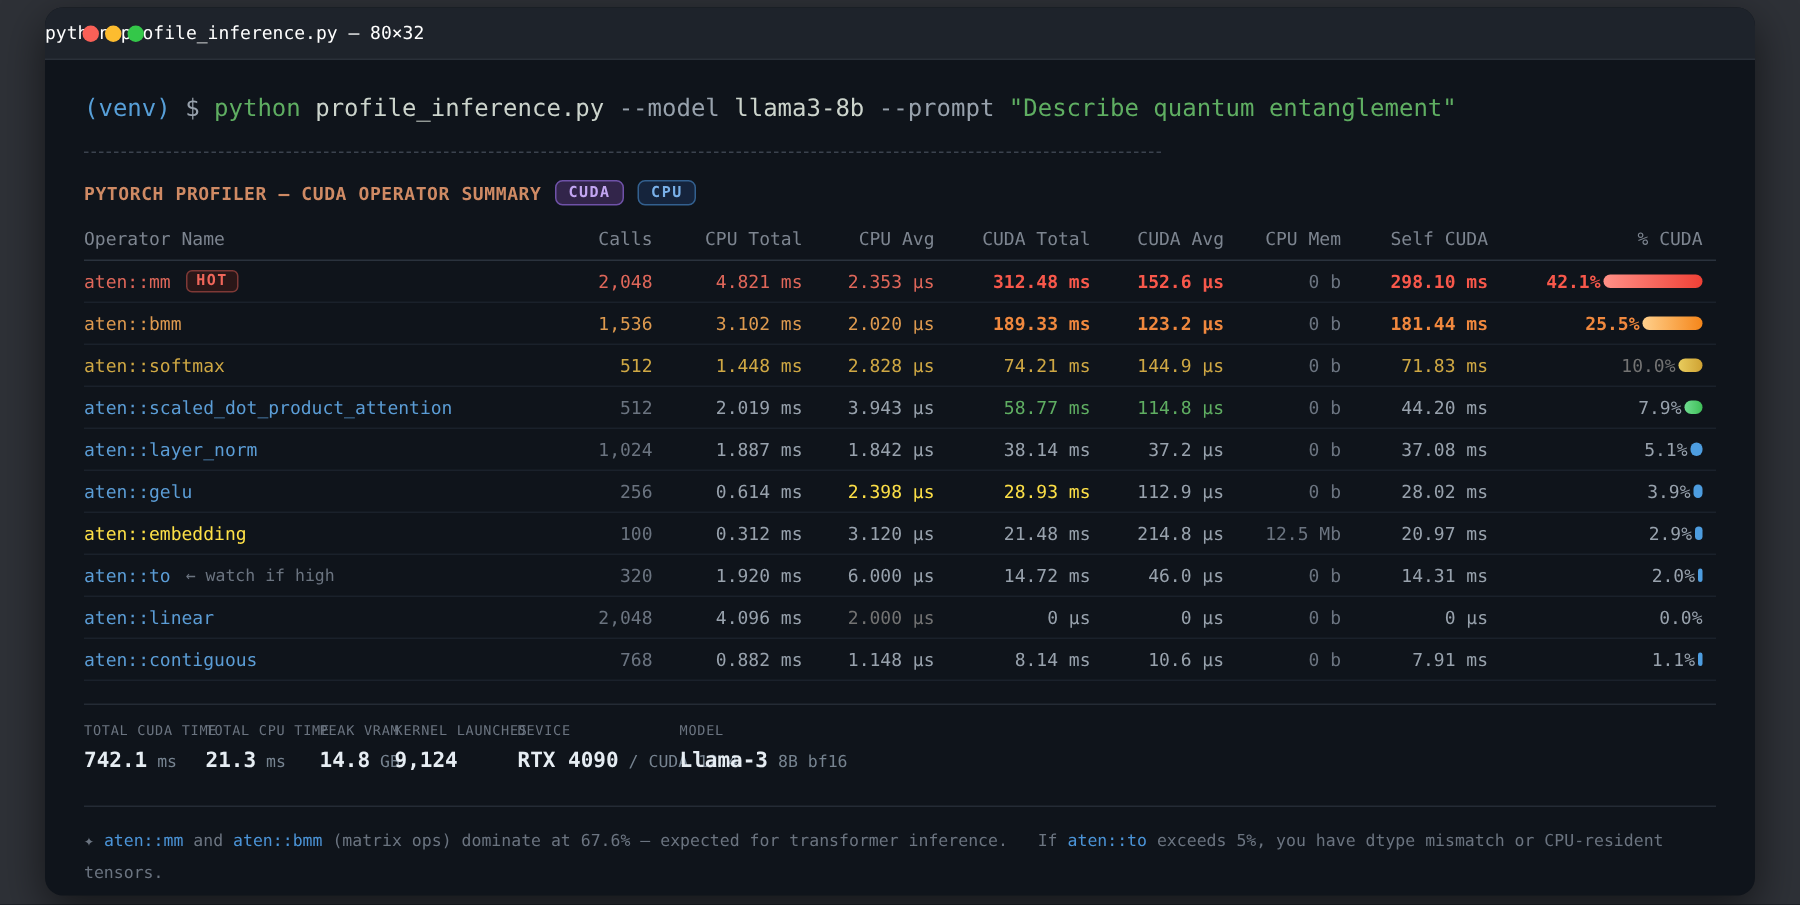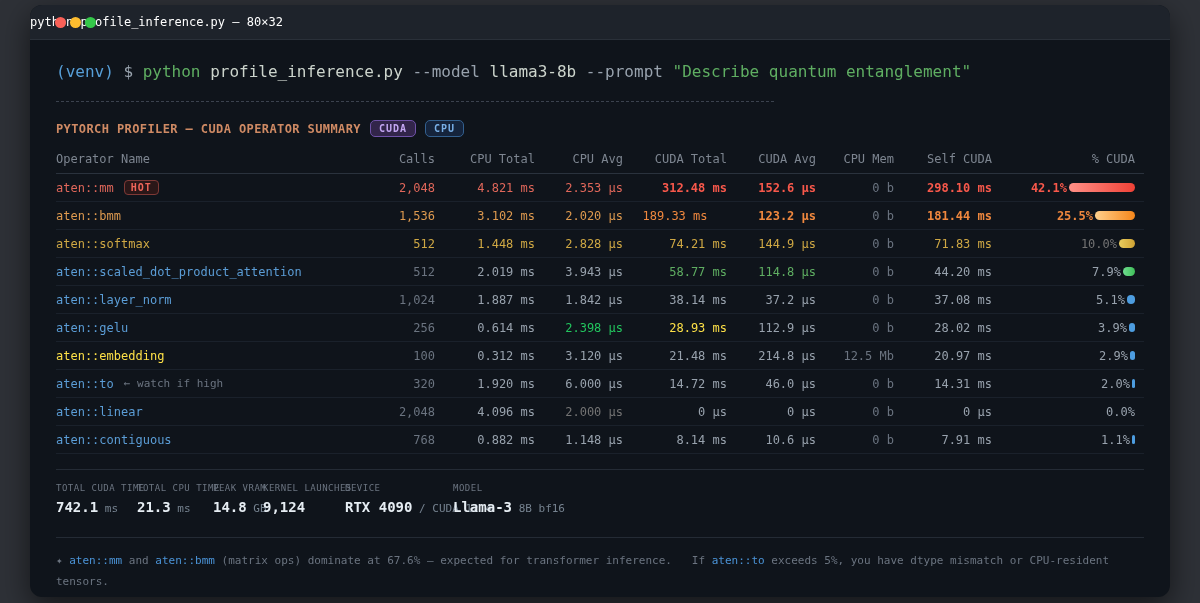--- a/index.html
+++ b/index.html
@@ -106,21 +106,21 @@
           <div class="cell" style="color: rgb(248, 88, 75); font-weight: bold;">152.6 µs</div>
           <div class="cell" style="color: rgb(107, 116, 128);">0 b</div>
           <div class="cell" style="color: rgb(248, 88, 75); font-weight: bold;">298.10 ms</div>
           <div class="cell pct"><span style="color: rgb(248, 88, 75); font-weight: bold;">42.1%</span><span class="bar" style="width: 66px; background: linear-gradient(90deg, rgb(255, 144, 135), rgb(239, 65, 54));"></span></div>
         </div>
         <div class="trow">
           <div class="cell name"><span style="color: rgb(222, 154, 79);">aten::bmm</span></div>
           <div class="cell" style="color: rgb(222, 154, 79);">1,536</div>
           <div class="cell" style="color: rgb(222, 154, 79);">3.102 ms</div>
           <div class="cell" style="color: rgb(222, 154, 79);">2.020 µs</div>
-          <div class="cell" style="color: rgb(240, 136, 62); font-weight: normal; text-align: center;">189.33 ms</div>
+          <div class="cell" style="color: rgb(240, 136, 62); font-weight: bold;">189.33 ms</div>
           <div class="cell" style="color: rgb(240, 136, 62); font-weight: bold;">123.2 µs</div>
           <div class="cell" style="color: rgb(107, 116, 128);">0 b</div>
           <div class="cell" style="color: rgb(240, 136, 62); font-weight: bold;">181.44 ms</div>
           <div class="cell pct"><span style="color: rgb(240, 136, 62); font-weight: bold;">25.5%</span><span class="bar" style="width: 40px; background: linear-gradient(90deg, rgb(255, 208, 140), rgb(245, 134, 26));"></span></div>
         </div>
         <div class="trow">
           <div class="cell name"><span style="color: rgb(207, 168, 68);">aten::softmax</span></div>
           <div class="cell" style="color: rgb(207, 168, 68);">512</div>
           <div class="cell" style="color: rgb(207, 168, 68);">1.448 ms</div>
           <div class="cell" style="color: rgb(207, 168, 68);">2.828 µs</div>
@@ -149,21 +149,21 @@
           <div class="cell" style="color: rgb(152, 162, 173);">38.14 ms</div>
           <div class="cell" style="color: rgb(152, 162, 173);">37.2 µs</div>
           <div class="cell" style="color: rgb(107, 116, 128);">0 b</div>
           <div class="cell" style="color: rgb(152, 162, 173);">37.08 ms</div>
           <div class="cell pct"><span style="color: rgb(152, 162, 173);">5.1%</span><span class="bar" style="width: 8px; background: linear-gradient(90deg, rgb(77, 157, 224), rgb(77, 157, 224));"></span></div>
         </div>
         <div class="trow">
           <div class="cell name"><span style="color: rgb(91, 157, 214);">aten::gelu</span></div>
           <div class="cell" style="color: rgb(107, 116, 128);">256</div>
           <div class="cell" style="color: rgb(152, 162, 173);">0.614 ms</div>
-          <div class="cell" style="color: #22c55e;">2.398 µs</div>
+          <div class="cell" style="color: #fde047;">2.398 µs</div>
           <div class="cell" style="color: #fde047;">28.93 ms</div>
           <div class="cell" style="color: rgb(152, 162, 173);">112.9 µs</div>
           <div class="cell" style="color: rgb(107, 116, 128);">0 b</div>
           <div class="cell" style="color: rgb(152, 162, 173);">28.02 ms</div>
           <div class="cell pct"><span style="color: rgb(152, 162, 173);">3.9%</span><span class="bar" style="width: 6px; background: linear-gradient(90deg, rgb(77, 157, 224), rgb(77, 157, 224));"></span></div>
         </div>
         <div class="trow">
           <div class="cell name"><span style="color: #fde047;">aten::embedding</span></div>
           <div class="cell" style="color: rgb(107, 116, 128);">100</div>
           <div class="cell" style="color: rgb(152, 162, 173);">0.312 ms</div>

